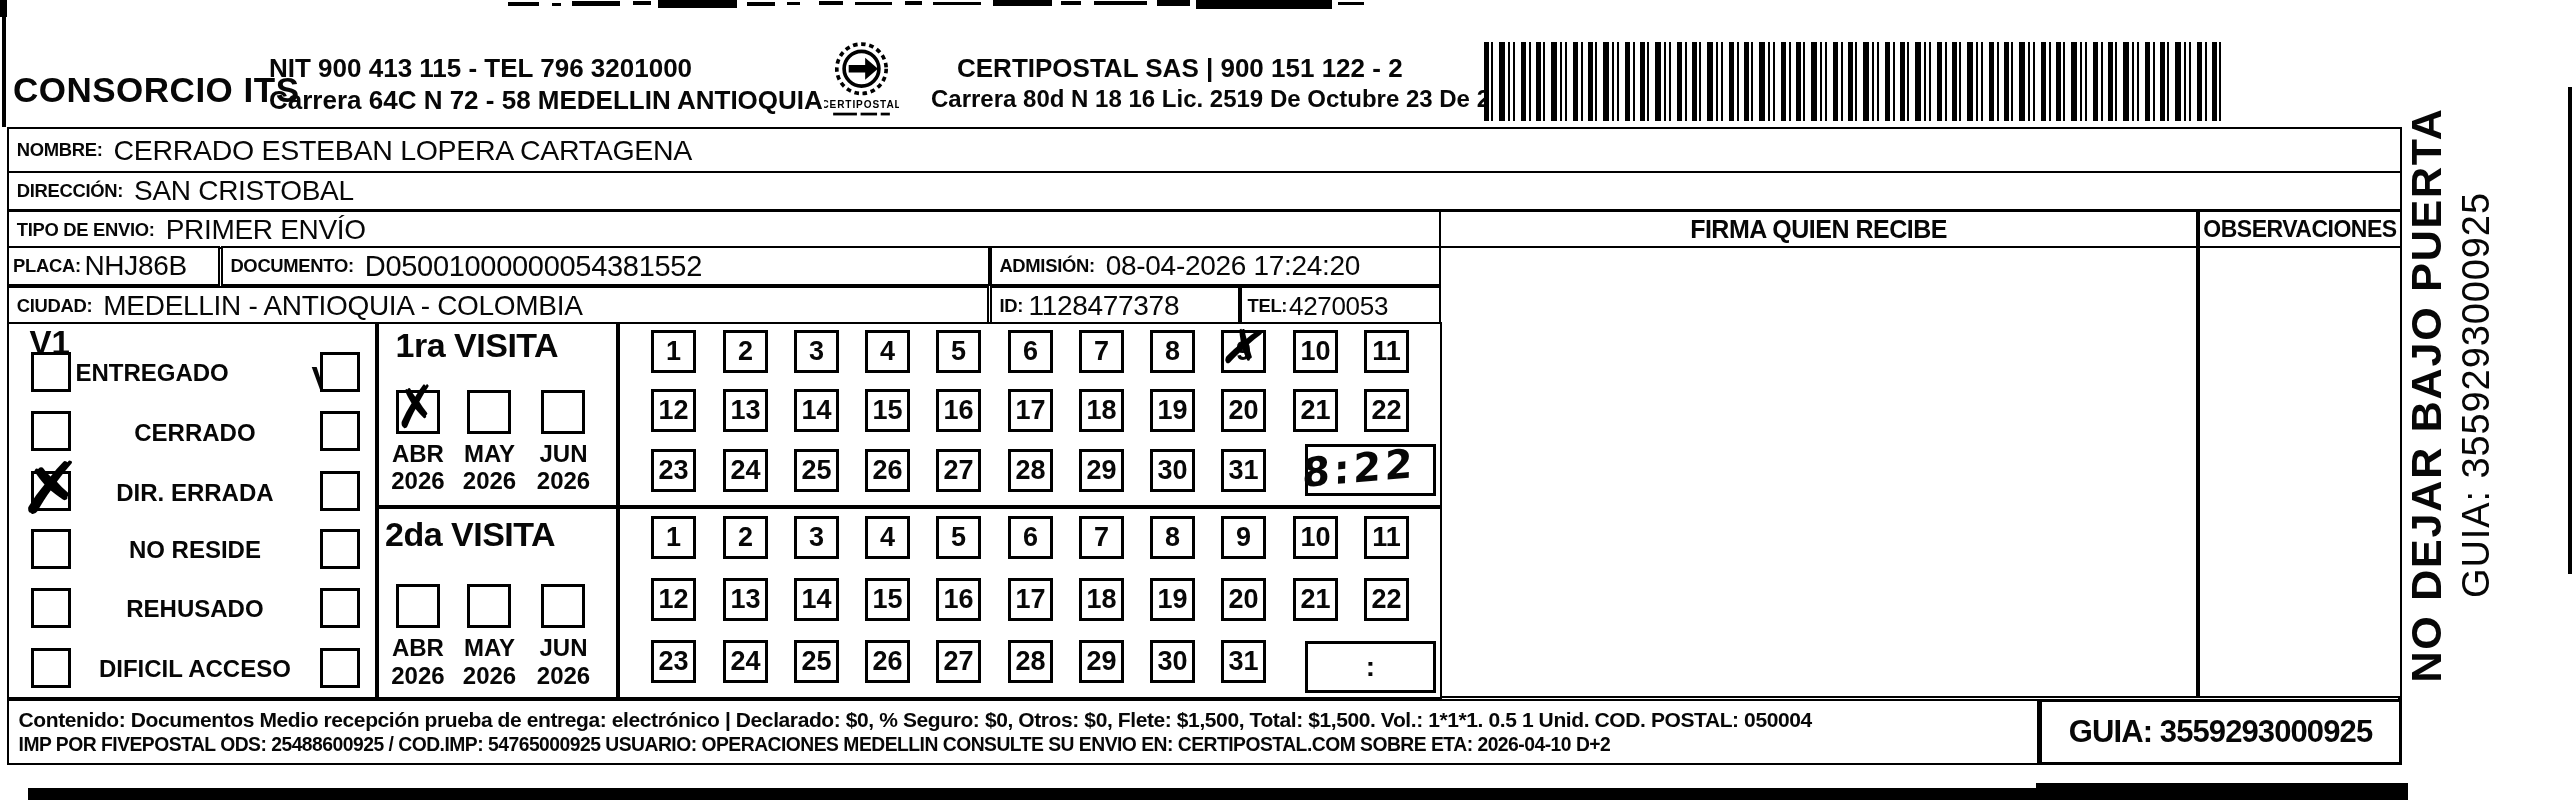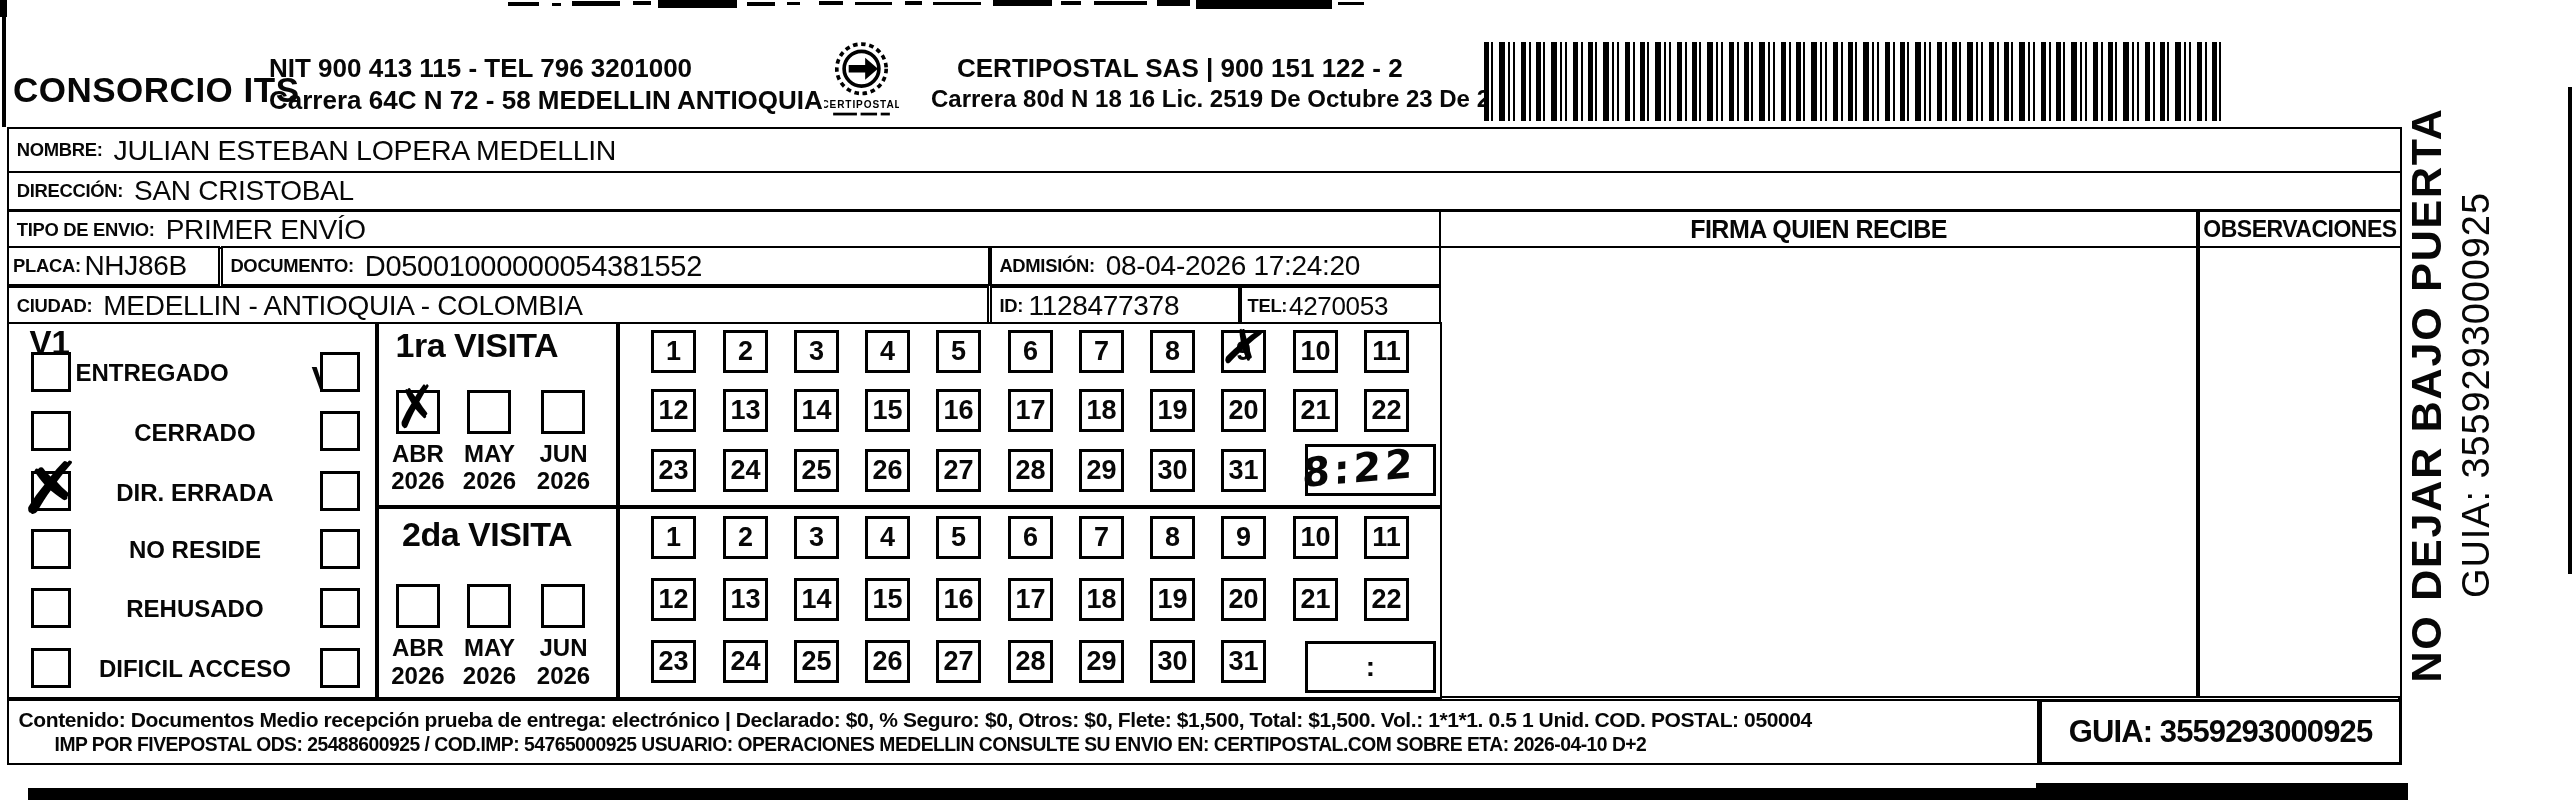--- a/index.html
+++ b/index.html
@@ -22,21 +22,21 @@
        display:flex;align-items:center;justify-content:center;overflow:visible;background:#fff;}
   .day span{font-size:27px;font-weight:700;}
   .timebox{position:absolute;width:131px;height:52px;border:3.7px solid #000;box-sizing:border-box;
        display:flex;align-items:center;justify-content:center;overflow:visible;background:#fff;}
   .hand{font-family:"DejaVu Sans",sans-serif;font-size:40px;font-weight:600;
        transform:rotate(-5deg) skewX(-6deg);margin-left:-22px;margin-top:-3.7px;letter-spacing:3.7px;}
   .colon{font-size:28px;font-weight:700;}
   .ink{background:#000;position:absolute;}
   .hdrtxt{position:absolute;white-space:nowrap;}
   .footer-line1{font-size:21px;font-weight:600;letter-spacing:-0.4px;white-space:nowrap;}
-  .footer-line2{font-size:19.3px;font-weight:700;letter-spacing:-0.5px;white-space:nowrap;margin-left:36px;}
+  .footer-line2{font-size:19.3px;font-weight:700;letter-spacing:-0.5px;white-space:nowrap;}
   #side-note{position:absolute;left:2135px;top:340px;width:644px;height:110px;
        transform:rotate(-90deg);text-align:center;}
   #side-warning{font-size:43px;font-weight:700;letter-spacing:1.8px;white-space:nowrap;}
   #side-guia{font-size:38px;font-weight:500;letter-spacing:0.9px;white-space:nowrap;margin-top:3.7px;}
   #barcode{position:absolute;left:1484px;top:42px;width:739px;height:79px;
     background:repeating-linear-gradient(90deg,
       #000 0 4.6px,#fff 4.6px 7.4px,#000 7.4px 9.2px,#fff 9.2px 14.7px,
       #000 14.7px 21px,#fff 21px 24px,#000 24px 26px,#fff 26px 29px,
       #000 29px 31px,#fff 31px 37px,#000 37px 42px,#fff 42px 45px,
       #000 45px 47px,#fff 47px 52px);}
@@ -88,21 +88,21 @@
 
   <div class="hdrtxt" style="left:957px;top:53px;font-size:26px;font-weight:600;">CERTIPOSTAL SAS | 900 151 122 - 2</div>
   <div class="hdrtxt" style="left:931px;top:85px;font-size:24px;font-weight:600;">Carrera 80d N 18 16  Lic. 2519 De Octubre 23 De 2015</div>
 
   <div id="barcode"></div>
 
   <div class="outline" style="left:7.4px;top:127px;width:2395px;height:638px;"></div>
 
   <div class="cell" style="left:7.4px;top:127px;width:2395px;height:46px;">
     <span class="row-label">NOMBRE:</span>
-    <span class="row-value" style="font-size:28.5px;">JULIAN ESTEBAN LOPERA MEDELLIN</span>
+    <span class="row-value" style="font-size:28.5px;">CERRADO ESTEBAN LOPERA CARTAGENA</span>
   </div>
   <div class="cell" style="left:7.4px;top:171px;width:2395px;height:40px;">
     <span class="row-label">DIRECCIÓN:</span>
     <span class="row-value">SAN CRISTOBAL</span>
   </div>
   <div class="cell" style="left:7.4px;top:210px;width:1435px;height:39px;">
     <span class="row-label">TIPO DE ENVIO:</span>
     <span class="row-value">PRIMER ENVÍO</span>
   </div>
   <div class="cell hdr-center" style="left:1439px;top:210px;width:759px;height:39px;">FIRMA QUIEN RECIBE</div>
@@ -173,21 +173,21 @@
         <div class="month-label" style="left: 7.4px; top: 143px; width: 63px; text-align: center;">2026</div>
         <div class="cb" style="left: 88px; top: 66px; width: 44px; height: 44px;"></div>
         <div class="month-label" style="left: 79px; top: 116px; width: 63px; text-align: center;">MAY</div>
         <div class="month-label" style="left: 79px; top: 143px; width: 63px; text-align: center;">2026</div>
         <div class="cb" style="left: 162px; top: 66px; width: 44px; height: 44px;"></div>
         <div class="month-label" style="left: 153px; top: 116px; width: 63px; text-align: center;">JUN</div>
         <div class="month-label" style="left: 153px; top: 143px; width: 63px; text-align: center;">2026</div>
       </div>
   </div>
   <div class="cell" style="left:377px;top:507px;width:241px;height:192px;padding:0;">
-    <div class="visit-title" style="left:23px;top:5.5px;">2da VISITA</div>
+    <div class="visit-title" style="left:6px;top:5.5px;">2da VISITA</div>
     <div>
         <div class="cb" style="left: 16.6px; top: 75px; width: 44px; height: 44px;"></div>
         <div class="month-label" style="left: 7.4px; top: 125px; width: 63px; text-align: center;">ABR</div>
         <div class="month-label" style="left: 7.4px; top: 153px; width: 63px; text-align: center;">2026</div>
         <div class="cb" style="left: 88px; top: 75px; width: 44px; height: 44px;"></div>
         <div class="month-label" style="left: 79px; top: 125px; width: 63px; text-align: center;">MAY</div>
         <div class="month-label" style="left: 79px; top: 153px; width: 63px; text-align: center;">2026</div>
         <div class="cb" style="left: 162px; top: 75px; width: 44px; height: 44px;"></div>
         <div class="month-label" style="left: 153px; top: 125px; width: 63px; text-align: center;">JUN</div>
         <div class="month-label" style="left: 153px; top: 153px; width: 63px; text-align: center;">2026</div>

